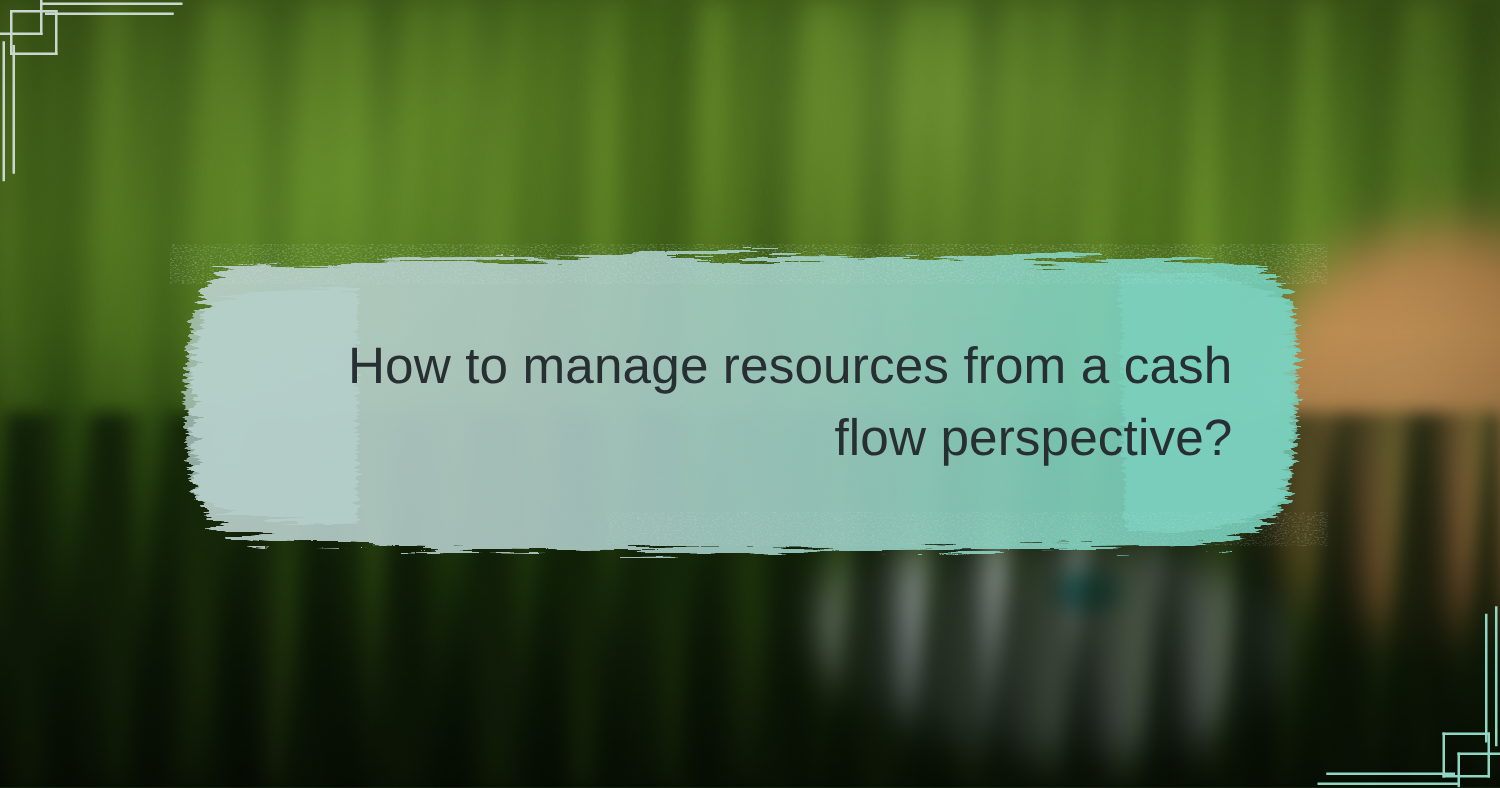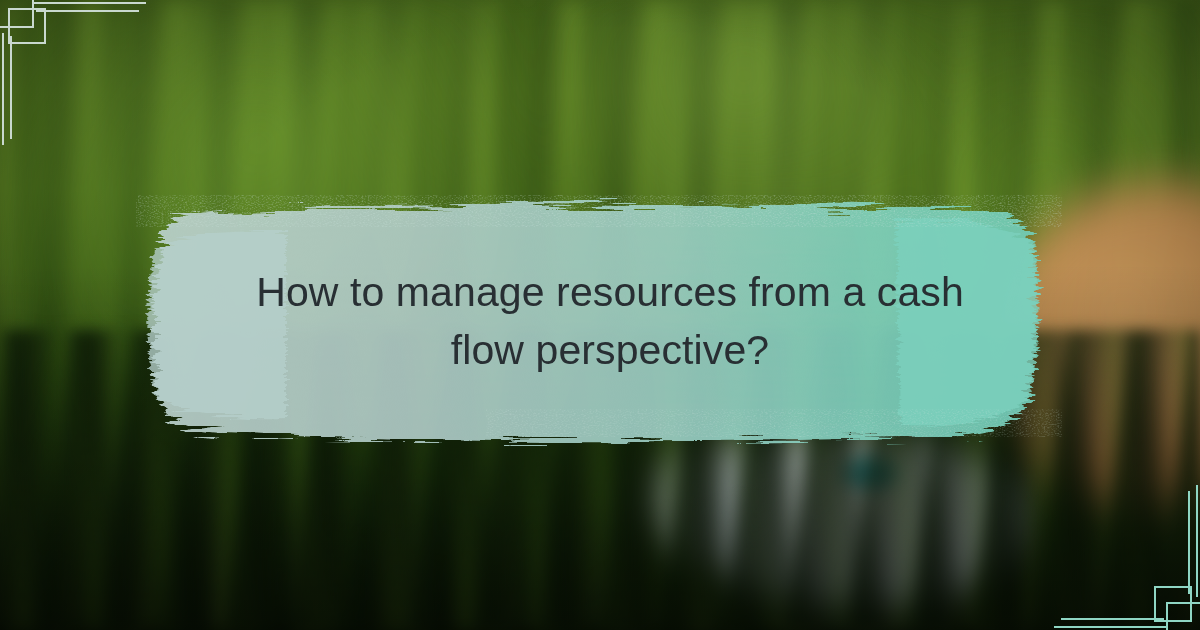--- a/index.html
+++ b/index.html
@@ -170,28 +170,28 @@
     height: 262px;
   }
   .banner-svg {
     position: absolute;
     inset: 0;
     width: 100%;
     height: 100%;
   }
   .banner-text {
     position: absolute;
-    left: 64px;
+    left: 54px;
     top: 0;
     width: 820px;
     height: 262px;
     display: flex;
     align-items: center;
     justify-content: center;
-    text-align: center;
+    text-align: right;
     padding: 0 24px;
     box-sizing: border-box;
   }
   .banner-text h1 {
     margin: 0;
     font-family: "Liberation Sans", sans-serif;
     font-weight: 400;
     font-size: 41px;
     line-height: 1.42;
     color: #282f33;

